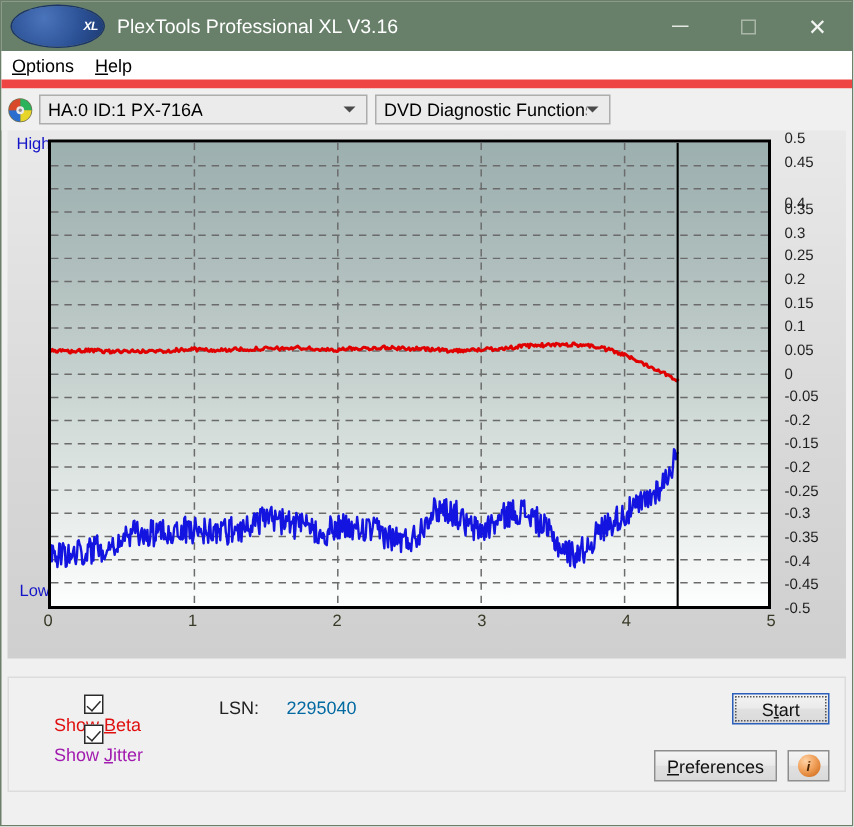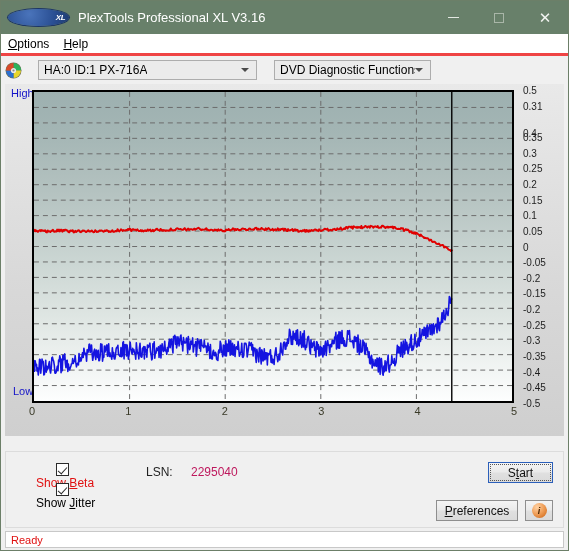--- a/index.html
+++ b/index.html
@@ -26,21 +26,21 @@
   
   .titlebar {
     height: 33px;
     background: #68806a;
     display: flex;
     align-items: center;
     padding-left: 7px;
     box-sizing: border-box;
   }
   .app-icon {
-    width: 17px; height: 17px;
+    width: 17px; height: 27px;
     border-radius: 50%;
     background: radial-gradient(circle at 35% 30%, #4a74bb 0%, #2a4f93 60%, #1d3a70 100%);
     color: #ffffff;
     font-size: 8px;
     font-weight: bold;
     font-style: italic;
     display: flex;
     align-items: center;
     justify-content: center;
     flex: 0 0 auto;
@@ -72,39 +72,38 @@
   .min-glyph { width: 11px; height: 1px; background: #e3e8e2; display:block; }
   .max-glyph { width: 10px; height: 10px; border: 1px solid #a9b6a8; display:block; box-sizing: border-box;}
 
   
   .menubar {
     height: 19px;
     background: #ffffff;
     display: flex;
     align-items: center;
     padding-left: 7px;
-    border-bottom: 3px solid #ef4444;
+    border-bottom: 6px solid #ef4444;
   }
   .menu-item {
     font-size: 12px;
     color: #000000;
     margin-right: 14px;
     white-space: nowrap;
   }
   .menu-item u { text-decoration: underline; }
 
   
   .toolbar {
     height: 28px;
     background: #f0f0f0;
     display: flex;
     align-items: center;
     padding-left: 4px;
     box-sizing: border-box;
-    gap: 12px;
   }
   .disc-icon {
     width: 17px; height: 17px;
     flex: 0 0 auto;
     margin-right: 4px;
   }
   .combo {
     height: 20px;
     background: #ebebeb;
     border: 1px solid #adadad;
@@ -231,34 +230,34 @@
     content: "";
     position: absolute;
     left: 3px; top: 1px;
     width: 4px; height: 8px;
     border: solid #2b2b2b;
     border-width: 0 1.6px 1.6px 0;
     transform: rotate(42deg);
   }
   .cblabel { font-size: 12px; margin-left: 6px; white-space: nowrap; }
   .cblabel.beta { color: #e01010; }
-  .cblabel.jitter { color: #000000; }
+  .cblabel.jitter { color: #a21caf; }
   .cblabel u { text-decoration: underline; }
 
   .lsn-label {
     position: absolute;
     left: 140px; top: 13px;
     font-size: 12px;
     color: #222222;
   }
   .lsn-value {
     position: absolute;
     left: 185px; top: 13px;
     font-size: 12px;
-    color: #be185d;
+    color: #0369a1;
   }
 
   .btn {
     position: absolute;
     background: linear-gradient(180deg, #f4f4f4 0%, #eaeaea 48%, #e0e0e0 52%, #dadada 100%);
     border: 1px solid #8e8e8e;
     font-size: 12px;
     color: #111;
     display: flex;
     align-items: center;
@@ -387,21 +386,21 @@
           <line x1="289.2" y1="0" x2="289.2" y2="313" stroke="#6b6b6b" stroke-width="1" stroke-dasharray="5 4"></line>
           <line x1="385.6" y1="0" x2="385.6" y2="313" stroke="#6b6b6b" stroke-width="1" stroke-dasharray="5 4"></line>
           <polyline points="0.0,140.9 0.9,139.6 1.7,141.0 2.6,140.3 3.5,141.5 4.3,141.6 5.2,140.3 6.1,139.8 6.9,141.0 7.8,139.9 8.7,140.6 9.5,140.4 10.4,140.7 11.3,140.1 12.1,141.8 13.0,142.2 13.9,140.3 14.7,141.4 15.6,141.1 16.5,141.7 17.4,140.9 18.2,140.3 19.1,139.6 20.0,141.3 20.8,141.6 21.7,141.2 22.6,141.4 23.4,139.4 24.3,140.9 25.2,139.4 26.0,141.2 26.9,139.6 27.8,139.6 28.6,141.5 29.5,139.7 30.4,140.5 31.2,139.5 32.1,139.6 33.0,140.4 33.8,140.3 34.7,141.8 35.6,142.1 36.4,140.6 37.3,140.3 38.2,140.8 39.0,140.0 39.9,142.2 40.8,142.0 41.6,140.7 42.5,141.7 43.4,141.0 44.3,140.3 45.3,140.1 46.3,141.6 47.2,142.0 48.2,141.3 49.2,140.2 50.1,140.6 51.1,140.6 52.1,141.7 53.0,141.7 53.9,140.6 54.8,140.0 55.6,141.2 56.5,141.3 57.4,141.1 58.2,140.3 59.1,141.3 60.0,142.0 60.8,141.9 61.7,140.0 62.6,140.9 63.4,141.8 64.3,141.7 65.2,141.3 66.0,140.3 66.9,140.5 67.8,140.2 68.6,140.5 69.5,141.1 70.4,141.6 71.2,140.4 72.1,140.8 73.0,140.0 73.8,140.2 74.7,140.8 75.6,141.8 76.4,141.4 77.3,141.7 78.2,140.9 79.0,140.1 79.9,141.7 80.8,141.6 81.7,141.2 82.5,140.7 83.4,141.1 84.3,139.0 85.1,140.1 86.0,141.2 86.9,140.1 87.7,139.0 88.6,139.9 89.5,140.7 90.3,139.9 91.2,140.2 92.1,140.4 92.9,139.7 93.8,140.1 94.7,138.7 95.5,139.7 96.4,138.5 97.3,139.0 98.1,140.9 99.0,139.5 99.9,138.9 100.7,139.6 101.6,139.5 102.5,139.6 103.3,140.2 104.2,139.1 105.1,140.3 105.9,140.9 106.8,140.9 107.7,139.8 108.5,141.1 109.4,140.2 110.3,141.2 111.1,140.6 112.0,140.1 112.9,140.7 113.8,140.7 114.6,139.2 115.5,140.4 116.4,139.9 117.2,139.4 118.1,141.1 119.0,140.8 119.8,139.6 120.7,141.0 121.6,140.1 122.4,139.8 123.3,138.8 124.2,138.6 125.0,139.8 125.9,139.9 126.8,140.5 127.6,138.7 128.5,139.6 129.4,140.5 130.2,139.9 131.1,140.5 132.1,140.0 133.0,140.7 134.0,140.1 135.0,140.5 135.9,140.2 136.9,140.4 137.9,138.2 138.8,139.6 139.8,140.1 140.7,140.4 141.6,139.9 142.5,140.0 143.3,138.6 144.2,138.1 145.1,138.2 145.9,138.8 146.8,138.9 147.7,138.8 148.6,139.2 149.4,139.5 150.3,139.5 151.2,138.6 152.0,137.9 152.9,139.5 153.8,140.2 154.6,139.0 155.5,138.3 156.4,139.8 157.2,139.0 158.1,139.0 159.0,138.9 159.8,139.6 160.7,139.3 161.6,138.4 162.4,139.5 163.3,138.8 164.2,138.5 165.0,138.0 165.9,137.5 166.8,138.4 167.6,139.0 168.5,139.9 169.4,139.2 170.2,139.5 171.1,139.4 172.0,139.4 172.8,138.9 173.7,138.0 174.6,139.7 175.4,139.5 176.3,140.1 177.2,140.3 178.1,139.6 178.9,139.6 179.8,139.7 180.7,140.5 181.5,140.1 182.4,139.2 183.3,139.9 184.1,139.6 185.0,140.5 185.9,139.0 186.7,140.3 187.6,140.1 188.5,139.4 189.3,139.8 190.2,141.0 191.1,140.7 191.9,141.2 192.8,141.0 193.7,139.3 194.5,139.9 195.4,139.8 196.3,138.7 197.1,140.0 198.0,140.2 198.9,139.4 199.7,139.6 200.6,138.1 201.5,138.4 202.3,140.1 203.2,138.9 204.1,139.8 204.9,138.8 205.8,139.2 206.7,140.1 207.5,139.8 208.4,139.8 209.3,138.9 210.2,138.2 211.1,138.4 212.1,138.9 213.0,138.7 214.0,140.1 215.0,139.7 215.9,139.7 216.9,138.2 217.9,138.4 218.8,139.4 219.8,139.4 220.7,139.2 221.5,139.6 222.4,138.4 223.3,137.6 224.1,137.4 225.0,139.4 225.9,138.4 226.7,139.4 227.6,139.1 228.5,139.1 229.3,137.7 230.2,138.3 231.1,139.0 231.9,139.2 232.8,140.0 233.7,138.1 234.5,139.5 235.4,138.8 236.3,137.9 237.1,138.4 238.0,139.4 238.9,139.9 239.7,139.7 240.6,138.6 241.5,140.4 242.3,139.7 243.2,139.0 244.1,140.0 245.0,139.7 245.8,138.1 246.7,139.7 247.6,139.1 248.4,139.9 249.3,138.7 250.2,138.7 251.0,138.4 251.9,140.4 252.8,138.6 253.6,138.8 254.5,140.6 255.4,140.8 256.2,138.9 257.1,140.1 258.0,140.4 258.8,139.8 259.7,139.5 260.6,138.8 261.4,140.9 262.3,140.0 263.2,139.1 264.0,140.3 264.9,139.6 265.8,139.7 266.6,141.6 267.5,141.4 268.4,140.8 269.2,140.6 270.1,141.3 271.0,140.0 271.8,140.6 272.7,139.6 273.6,141.6 274.5,139.7 275.3,141.3 276.2,140.1 277.1,141.5 277.9,140.2 278.8,141.0 279.7,139.8 280.5,140.1 281.4,140.6 282.3,139.8 283.1,139.3 284.0,139.3 284.9,140.3 285.7,140.1 286.6,140.9 287.5,139.1 288.3,140.3 289.2,140.8 290.2,140.3 291.1,140.0 292.1,139.4 293.1,138.5 294.0,138.8 295.0,139.3 295.9,138.4 296.9,140.6 297.9,139.9 298.8,139.6 299.7,140.1 300.6,140.2 301.4,139.1 302.3,139.1 303.2,138.6 304.0,139.8 304.9,139.9 305.8,138.1 306.6,139.0 307.5,139.1 308.4,138.7 309.3,137.4 310.1,139.3 311.0,139.5 311.9,139.0 312.7,138.1 313.6,138.9 314.5,136.9 315.3,136.7 316.2,138.2 317.1,136.5 317.9,136.5 318.8,136.4 319.7,137.4 320.5,136.3 321.4,138.5 322.3,136.1 323.1,136.4 324.0,137.0 324.9,137.5 325.7,136.6 326.6,137.6 327.5,136.8 328.3,137.0 329.2,137.7 330.1,135.7 330.9,138.1 331.8,137.2 332.7,137.1 333.5,136.2 334.4,135.7 335.3,136.6 336.1,137.4 337.0,136.2 337.9,136.1 338.7,137.4 339.6,135.6 340.5,135.9 341.4,136.1 342.2,137.4 343.1,136.5 344.0,136.0 344.8,136.4 345.7,136.7 346.6,135.8 347.4,137.6 348.3,137.5 349.2,137.3 350.0,137.4 350.9,135.4 351.8,135.4 352.6,136.5 353.5,136.6 354.4,137.8 355.2,137.1 356.1,136.4 357.0,137.4 357.8,136.6 358.7,137.1 359.6,136.6 360.4,136.9 361.3,136.3 362.2,138.2 363.0,136.6 363.9,136.8 364.8,138.1 365.6,138.4 366.5,138.9 367.4,138.6 368.2,138.8 369.2,138.7 370.2,137.8 371.1,138.3 372.1,138.1 373.1,140.7 374.0,140.0 375.0,138.9 376.0,140.0 376.9,139.4 377.9,140.2 378.8,142.1 379.6,141.2 380.5,141.3 381.4,143.0 382.2,142.3 383.1,143.6 384.0,142.0 384.8,143.7 385.7,142.6 386.6,143.3 387.4,144.0 388.3,144.7 389.2,145.9 390.0,144.5 390.9,145.7 391.8,146.4 392.6,146.9 393.5,147.9 394.4,147.7 395.2,148.1 396.1,148.0 397.0,148.1 397.8,148.8 398.7,150.5 399.6,149.6 400.4,149.6 401.3,151.6 402.2,152.0 403.0,151.6 403.9,151.6 404.8,152.4 405.7,153.7 406.5,153.8 407.4,154.1 408.3,153.5 409.1,154.6 410.0,155.5 410.9,155.1 411.7,154.9 412.6,155.1 413.5,157.5 414.3,156.7 415.2,157.0 416.1,157.9 416.9,157.9 417.8,159.7 418.7,159.9 419.5,160.1 420.4,161.0 421.3,160.3" fill="none" stroke="#e00000" stroke-width="2" stroke-linejoin="round" stroke-linecap="round"></polyline>
           <polyline points="0.0,272.0 0.6,282.9 1.2,272.3 1.9,277.0 2.5,275.9 3.1,282.8 3.7,279.7 4.3,286.7 5.0,281.0 5.6,270.7 6.2,271.1 6.8,284.9 7.4,278.4 8.1,270.6 8.7,272.7 9.3,273.2 9.9,286.6 10.5,286.1 11.2,279.2 11.8,271.8 12.4,283.8 13.0,277.9 13.6,281.1 14.3,279.7 14.9,275.8 15.5,273.1 16.1,281.6 16.7,284.7 17.4,279.9 18.0,269.3 18.6,268.6 19.2,271.3 19.8,272.6 20.5,276.9 21.1,284.6 21.7,284.9 22.3,284.0 22.9,280.9 23.5,277.9 24.2,282.4 24.8,271.4 25.4,272.9 26.0,267.3 26.6,269.9 27.3,284.4 27.9,270.8 28.5,282.4 29.1,266.6 29.7,271.2 30.4,268.7 31.0,265.3 31.6,274.4 32.2,279.3 32.8,272.1 33.5,271.7 34.1,283.0 34.7,275.6 35.3,280.8 35.9,281.5 36.6,279.3 37.2,277.6 37.8,275.3 38.4,275.3 39.0,270.1 39.7,274.9 40.3,271.9 40.9,272.9 41.5,267.0 42.1,273.5 42.8,278.4 43.4,275.6 44.1,274.7 44.8,276.4 45.4,265.0 46.1,273.0 46.8,269.1 47.5,272.4 48.2,268.6 48.9,264.2 49.6,269.0 50.3,259.5 51.0,264.4 51.6,266.2 52.3,264.8 53.0,272.6 53.6,261.2 54.3,264.2 54.9,262.3 55.5,255.8 56.1,255.4 56.7,263.8 57.4,259.4 58.0,256.3 58.6,265.0 59.2,271.8 59.8,267.8 60.5,262.5 61.1,260.5 61.7,268.1 62.3,271.0 62.9,261.5 63.6,264.6 64.2,269.0 64.8,261.6 65.4,272.3 66.0,272.0 66.7,267.3 67.3,255.0 67.9,262.9 68.5,255.5 69.1,272.7 69.8,267.8 70.4,268.7 71.0,257.4 71.6,263.4 72.2,261.6 72.9,257.0 73.5,256.2 74.1,267.7 74.7,260.9 75.3,255.1 75.9,268.0 76.6,264.2 77.2,267.8 77.8,268.1 78.4,270.6 79.0,259.1 79.7,268.0 80.3,263.8 80.9,270.2 81.5,270.5 82.1,267.7 82.8,260.3 83.4,258.5 84.0,258.9 84.6,256.5 85.2,266.0 85.9,266.4 86.5,267.6 87.1,267.9 87.7,258.8 88.3,268.1 89.0,267.3 89.6,253.8 90.2,252.8 90.8,270.3 91.4,256.0 92.1,257.6 92.7,255.8 93.3,267.4 93.9,256.3 94.5,263.3 95.2,270.7 95.8,266.8 96.4,259.7 97.0,253.6 97.6,259.7 98.3,262.7 98.9,265.5 99.5,259.6 100.1,263.0 100.7,260.9 101.4,264.8 102.0,265.0 102.6,270.7 103.2,254.1 103.8,260.8 104.5,264.9 105.1,264.1 105.7,270.3 106.3,259.5 106.9,254.5 107.6,267.4 108.2,268.6 108.8,268.5 109.4,259.7 110.0,259.2 110.7,257.8 111.3,270.5 111.9,258.0 112.5,263.0 113.1,261.2 113.8,268.6 114.4,256.4 115.0,258.9 115.6,258.1 116.2,256.3 116.9,254.4 117.5,263.1 118.1,266.1 118.7,271.5 119.3,270.2 119.9,255.0 120.6,257.3 121.2,253.0 121.8,269.6 122.4,263.9 123.0,264.6 123.7,259.4 124.3,260.9 124.9,261.9 125.5,258.1 126.1,268.8 126.8,259.2 127.4,256.5 128.0,269.5 128.6,259.7 129.2,255.1 129.9,260.8 130.5,262.8 131.1,261.7 131.8,252.5 132.5,262.2 133.2,261.2 133.9,265.7 134.5,258.8 135.2,262.9 135.9,254.7 136.6,250.5 137.3,258.9 138.0,250.9 138.7,250.3 139.4,258.3 140.1,264.4 140.7,247.7 141.4,248.5 142.0,246.5 142.6,255.4 143.2,247.9 143.8,259.3 144.5,254.8 145.1,247.9 145.7,250.7 146.3,257.2 146.9,252.0 147.6,247.7 148.2,246.1 148.8,255.7 149.4,252.7 150.0,262.2 150.7,248.7 151.3,252.2 151.9,254.3 152.5,254.3 153.1,253.5 153.8,249.2 154.4,255.4 155.0,264.6 155.6,247.7 156.2,254.8 156.9,261.0 157.5,259.4 158.1,252.3 158.7,255.7 159.3,254.3 160.0,249.1 160.6,263.4 161.2,258.5 161.8,256.0 162.4,257.1 163.1,252.8 163.7,267.6 164.3,261.2 164.9,250.1 165.5,252.4 166.2,253.9 166.8,259.5 167.4,251.3 168.0,262.5 168.6,250.7 169.3,256.1 169.9,257.1 170.5,257.9 171.1,258.9 171.7,251.6 172.3,258.0 173.0,257.2 173.6,257.4 174.2,264.0 174.8,262.8 175.4,254.2 176.1,261.5 176.7,258.4 177.3,270.0 177.9,255.9 178.5,268.6 179.2,270.3 179.8,270.5 180.4,263.4 181.0,261.7 181.6,266.3 182.3,267.1 182.9,263.7 183.5,264.9 184.1,270.6 184.7,271.4 185.4,271.9 186.0,262.9 186.6,261.1 187.2,264.2 187.8,252.6 188.5,255.2 189.1,263.9 189.7,263.1 190.3,268.1 190.9,256.2 191.6,266.0 192.2,256.8 192.8,267.4 193.4,252.0 194.0,267.3 194.7,255.3 195.3,257.4 195.9,262.9 196.5,251.0 197.1,255.8 197.8,266.5 198.4,252.0 199.0,264.8 199.6,265.8 200.2,254.6 200.9,266.5 201.5,263.1 202.1,256.0 202.7,268.0 203.3,260.4 204.0,258.0 204.6,259.7 205.2,260.7 205.8,252.8 206.4,258.8 207.1,267.6 207.7,265.2 208.3,264.1 208.9,262.6 209.5,254.6 210.2,268.4 210.8,268.8 211.5,266.8 212.2,254.6 212.9,254.8 213.6,254.5 214.3,257.2 215.0,268.4 215.7,263.6 216.3,259.8 217.0,253.3 217.7,256.6 218.4,256.8 219.1,253.9 219.8,261.2 220.4,255.8 221.0,267.3 221.7,259.2 222.3,261.9 222.9,259.7 223.5,268.7 224.1,274.0 224.7,260.7 225.4,264.1 226.0,267.5 226.6,273.4 227.2,259.8 227.8,259.0 228.5,268.1 229.1,275.4 229.7,261.1 230.3,263.1 230.9,272.5 231.6,270.0 232.2,260.1 232.8,271.3 233.4,264.2 234.0,270.1 234.7,264.2 235.3,276.5 235.9,264.7 236.5,266.3 237.1,265.7 237.8,264.1 238.4,261.2 239.0,273.7 239.6,267.0 240.2,274.5 240.9,270.8 241.5,272.1 242.1,275.9 242.7,267.9 243.3,263.4 244.0,259.0 244.6,267.1 245.2,267.5 245.8,273.1 246.4,270.1 247.1,265.4 247.7,271.5 248.3,261.6 248.9,254.4 249.5,263.0 250.2,264.4 250.8,266.3 251.4,255.6 252.0,253.5 252.6,253.4 253.3,260.6 253.9,260.4 254.5,254.1 255.1,257.2 255.7,250.2 256.4,254.6 257.0,250.5 257.6,240.4 258.2,242.1 258.8,246.9 259.5,255.6 260.1,247.8 260.7,255.8 261.3,242.4 261.9,250.1 262.6,245.6 263.2,244.4 263.8,251.7 264.4,241.6 265.0,255.6 265.7,240.9 266.3,252.3 266.9,256.9 267.5,251.0 268.1,255.3 268.7,242.8 269.4,252.8 270.0,258.8 270.6,248.5 271.2,244.6 271.8,258.3 272.5,242.0 273.1,257.4 273.7,261.1 274.3,256.5 274.9,258.5 275.6,250.8 276.2,248.0 276.8,247.6 277.4,253.1 278.0,260.6 278.7,265.4 279.3,251.0 279.9,257.8 280.5,258.8 281.1,254.4 281.8,257.1 282.4,252.5 283.0,261.9 283.6,258.6 284.2,268.4 284.9,252.9 285.5,253.5 286.1,260.5 286.7,255.8 287.3,267.3 288.0,265.2 288.6,257.7 289.2,266.4 289.9,258.5 290.6,261.1 291.3,268.3 292.0,257.2 292.6,266.2 293.3,257.4 294.0,252.5 294.7,266.9 295.4,257.7 296.1,251.7 296.8,256.6 297.5,256.4 298.2,264.1 298.8,256.0 299.5,255.6 300.1,258.0 300.7,251.8 301.3,251.6 301.9,254.9 302.6,254.8 303.2,248.1 303.8,249.6 304.4,243.5 305.0,260.4 305.7,257.0 306.3,246.2 306.9,259.4 307.5,243.0 308.1,259.5 308.8,243.2 309.4,244.4 310.0,254.6 310.6,241.7 311.2,254.8 311.9,249.2 312.5,256.9 313.1,252.1 313.7,257.7 314.3,256.8 315.0,257.4 315.6,251.3 316.2,241.8 316.8,242.3 317.4,245.3 318.1,241.7 318.7,252.7 319.3,252.7 319.9,252.8 320.5,252.9 321.1,251.7 321.8,255.3 322.4,259.1 323.0,248.2 323.6,247.6 324.2,252.6 324.9,249.3 325.5,248.7 326.1,263.5 326.7,246.2 327.3,256.6 328.0,265.9 328.6,258.9 329.2,251.5 329.8,263.5 330.4,263.4 331.1,262.4 331.7,251.2 332.3,256.2 332.9,253.6 333.5,265.1 334.2,265.4 334.8,254.5 335.4,261.3 336.0,259.1 336.6,262.9 337.3,269.0 337.9,263.2 338.5,274.6 339.1,275.4 339.7,268.8 340.4,266.7 341.0,279.6 341.6,270.7 342.2,274.4 342.8,277.2 343.5,277.4 344.1,271.2 344.7,276.7 345.3,277.9 345.9,269.5 346.6,270.0 347.2,283.5 347.8,273.1 348.4,269.1 349.0,286.0 349.7,272.3 350.3,270.0 350.9,276.9 351.5,285.2 352.1,286.9 352.8,277.5 353.4,283.3 354.0,272.2 354.6,280.5 355.2,282.3 355.9,273.2 356.5,272.3 357.1,266.5 357.7,280.2 358.3,283.7 359.0,276.8 359.6,276.4 360.2,276.1 360.8,267.2 361.4,273.2 362.1,274.8 362.7,274.7 363.3,270.0 363.9,277.2 364.5,275.4 365.1,274.0 365.8,264.9 366.4,256.6 367.0,264.0 367.6,258.1 368.2,264.3 368.9,258.6 369.6,267.8 370.3,253.6 371.0,258.9 371.7,268.7 372.4,252.2 373.1,262.4 373.8,265.2 374.4,250.7 375.1,261.3 375.8,253.6 376.5,258.0 377.2,265.3 377.9,261.2 378.5,255.6 379.1,258.9 379.7,250.5 380.4,245.9 381.0,261.9 381.6,257.3 382.2,261.2 382.8,259.3 383.5,254.7 384.1,245.4 384.7,252.9 385.3,256.2 385.9,258.4 386.6,257.5 387.2,250.4 387.8,249.2 388.4,257.2 389.0,239.6 389.7,252.6 390.3,248.9 390.9,247.0 391.5,240.6 392.1,241.6 392.8,246.5 393.4,238.4 394.0,246.4 394.6,239.1 395.2,249.6 395.9,239.6 396.5,236.1 397.1,247.8 397.7,238.9 398.3,238.9 399.0,235.9 399.6,245.6 400.2,238.2 400.8,235.6 401.4,246.2 402.1,237.3 402.7,234.8 403.3,244.8 403.9,237.8 404.5,237.1 405.2,235.4 405.8,238.4 406.4,243.8 407.0,228.9 407.6,229.2 408.3,240.1 408.9,241.7 409.5,233.2 410.1,234.9 410.7,233.2 411.4,223.6 412.0,233.2 412.6,225.5 413.2,221.2 413.8,229.5 414.5,230.9 415.1,226.9 415.7,219.5 416.3,223.7 416.9,224.8 417.5,226.4 418.2,217.5 418.8,207.1 419.4,208.0 420.0,213.9 420.6,210.0 421.3,209.7" fill="none" stroke="#1414e0" stroke-width="1.6" stroke-linejoin="round" stroke-linecap="round"></polyline>
           <line x1="421.268" y1="0" x2="421.268" y2="313" stroke="#000000" stroke-width="1.4"></line>
         </svg>
     </div>
 
     <div class="ylabels" id="ylabels">
         <span style="top: 0px;">0.5</span>
-        <span style="top: 15.65px;">0.31</span>
+        <span style="top: 15.65px;">0.45</span>
         <span style="top: 43px;">0.4</span>
         <span style="top: 46.95px;">0.35</span>
         <span style="top: 62.6px;">0.3</span>
         <span style="top: 78.25px;">0.25</span>
         <span style="top: 93.9px;">0.2</span>
         <span style="top: 109.55px;">0.15</span>
         <span style="top: 125.2px;">0.1</span>
         <span style="top: 140.85px;">0.05</span>
         <span style="top: 156.5px;">0</span>
         <span style="top: 172.15px;">-0.05</span>
@@ -442,16 +441,13 @@
         <span>S<u>t</u>art</span>
       </div>
     <div class="btn btn-prefs">
         <span><u>P</u>references</span>
       </div>
     <div class="btn btn-info">
       <div class="info-ball">i</div>
     </div>
   </div>
 
-  <div class="statusbar">
-    <span>Ready</span>
-  </div>
 </div>
 
 </body></html>

